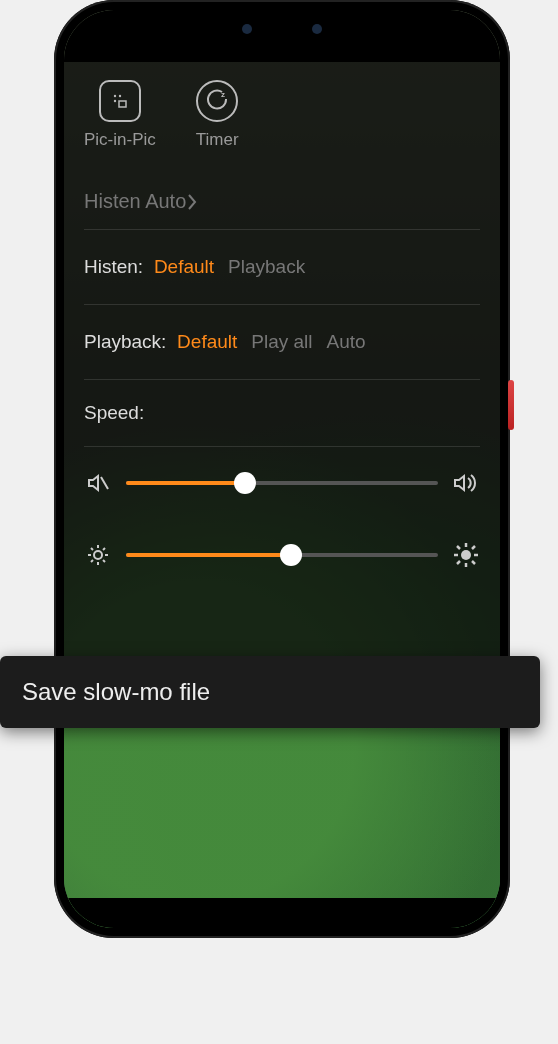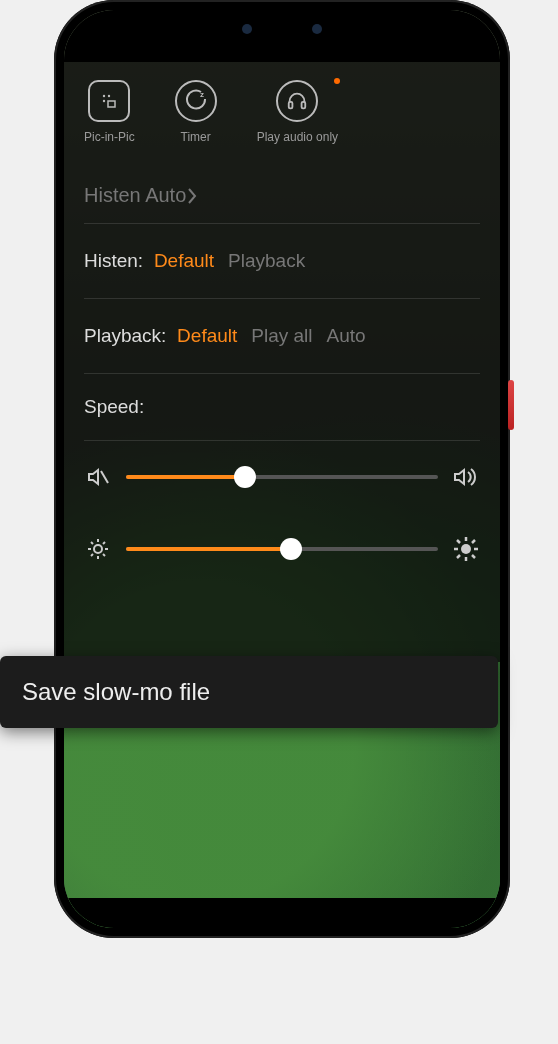--- a/index.html
+++ b/index.html
@@ -92,21 +92,21 @@
     font-size:17px;
   }
 
   .topbtns { display:flex; gap:40px; margin-bottom:24px; }
   .tb { display:flex; flex-direction:column; align-items:center; gap:8px; position:relative; }
   .tb .circ {
     width:42px;height:42px;border:2px solid #bbb;border-radius:10px;
     display:flex;align-items:center;justify-content:center;
   }
   .tb.round .circ { border-radius:50%; }
-  .tb .lbl { font-size:12px; color:#9a9a9a; white-space:nowrap; }
+  .tb .lbl { font-size:17px; color:#9a9a9a; white-space:nowrap; }
   .tb .dot { position:absolute; top:-2px; right:-2px; width:6px;height:6px;background:#ff6a00;border-radius:50%; }
 
   .row {
     display:flex; align-items:center; 
     height:56px;
     border-bottom:1px solid rgba(255,255,255,0.12);
   }
   .row:last-of-type { border-bottom:none; }
   .row-label { color:#777; font-size:20px; }
   .chev { color:#777; }
@@ -132,21 +132,21 @@
   .slider .thumb {
     position:absolute;top:50%;transform:translate(-50%,-50%);
     width:22px;height:22px;background:#fff;border-radius:50%;
   }
   .icon-slot { width:28px; display:flex; justify-content:center; color:#ccc; }
 
   .toast {
     position:absolute;
     left:0;
     top:656px;
-    width:498px;
+    width:540px;
     height:72px;
     background:#1c1c1c;
     border-radius:6px;
     display:flex;align-items:center;
     padding-left:22px;
     color:#eee;
     font-size:24px;
     box-shadow:0 4px 16px rgba(0,0,0,0.5);
     z-index:100;
   }
@@ -180,31 +180,20 @@
             <span class="lbl">Pic-in-Pic</span>
           </div>
           <div class="tb round">
             <div class="circ">
               <svg width="24" height="24" viewBox="0 0 24 24">
                   <path d="M17 3a9 9 0 1 0 4 7" fill="none" stroke="#bbb" stroke-width="2"></path>
                   <text x="16" y="8" font-size="8" fill="#bbb" font-weight="bold">z</text>
                 </svg>
             </div>
             <span class="lbl">Timer</span>
-          </div>
-          <div class="tb round">
-            <div class="dot"></div>
-            <div class="circ">
-              <svg width="22" height="22" viewBox="0 0 24 24">
-                  <path d="M4 14v-2a8 8 0 0 1 16 0v2" fill="none" stroke="#bbb" stroke-width="2"></path>
-                  <rect x="3" y="13" width="4" height="7" rx="1.5" fill="none" stroke="#bbb" stroke-width="2"></rect>
-                  <rect x="17" y="13" width="4" height="7" rx="1.5" fill="none" stroke="#bbb" stroke-width="2"></rect>
-                </svg>
-            </div>
-            <span class="lbl">Play audio only</span>
           </div>
         </div>
 
         <div class="row">
           <span class="row-label">Histen Auto</span>
           <span class="chev">
             <svg width="12" height="20" viewBox="0 0 12 20">
                 <path d="M3 3l6 7-6 7" fill="none" stroke="#777" stroke-width="2"></path>
               </svg>
           </span>

